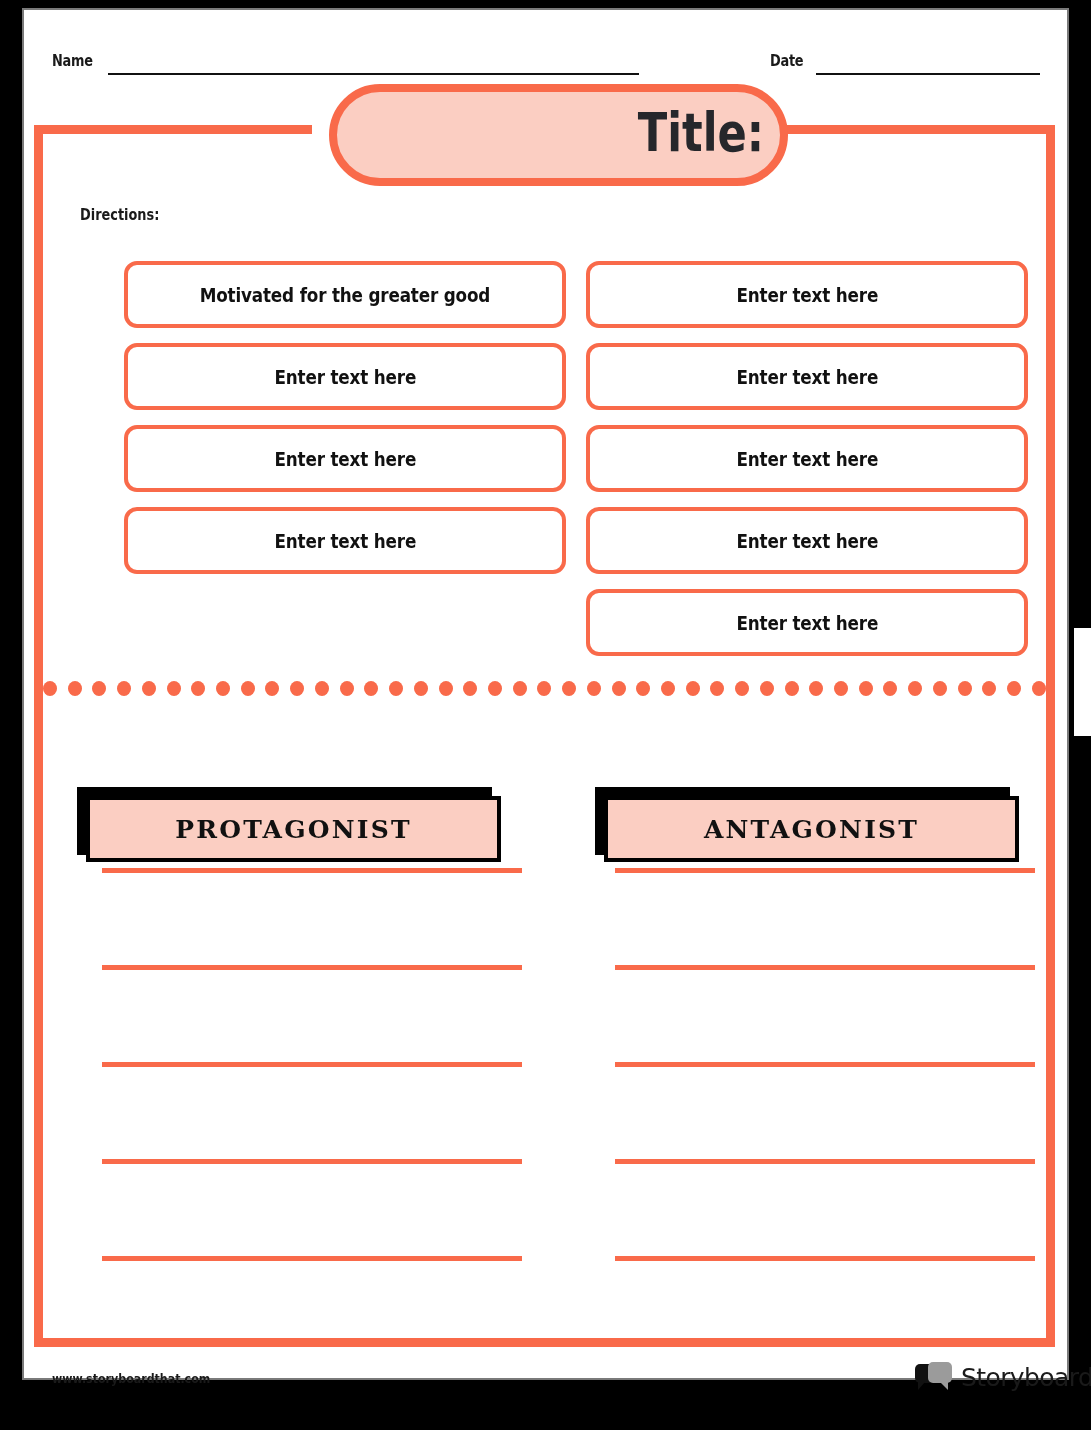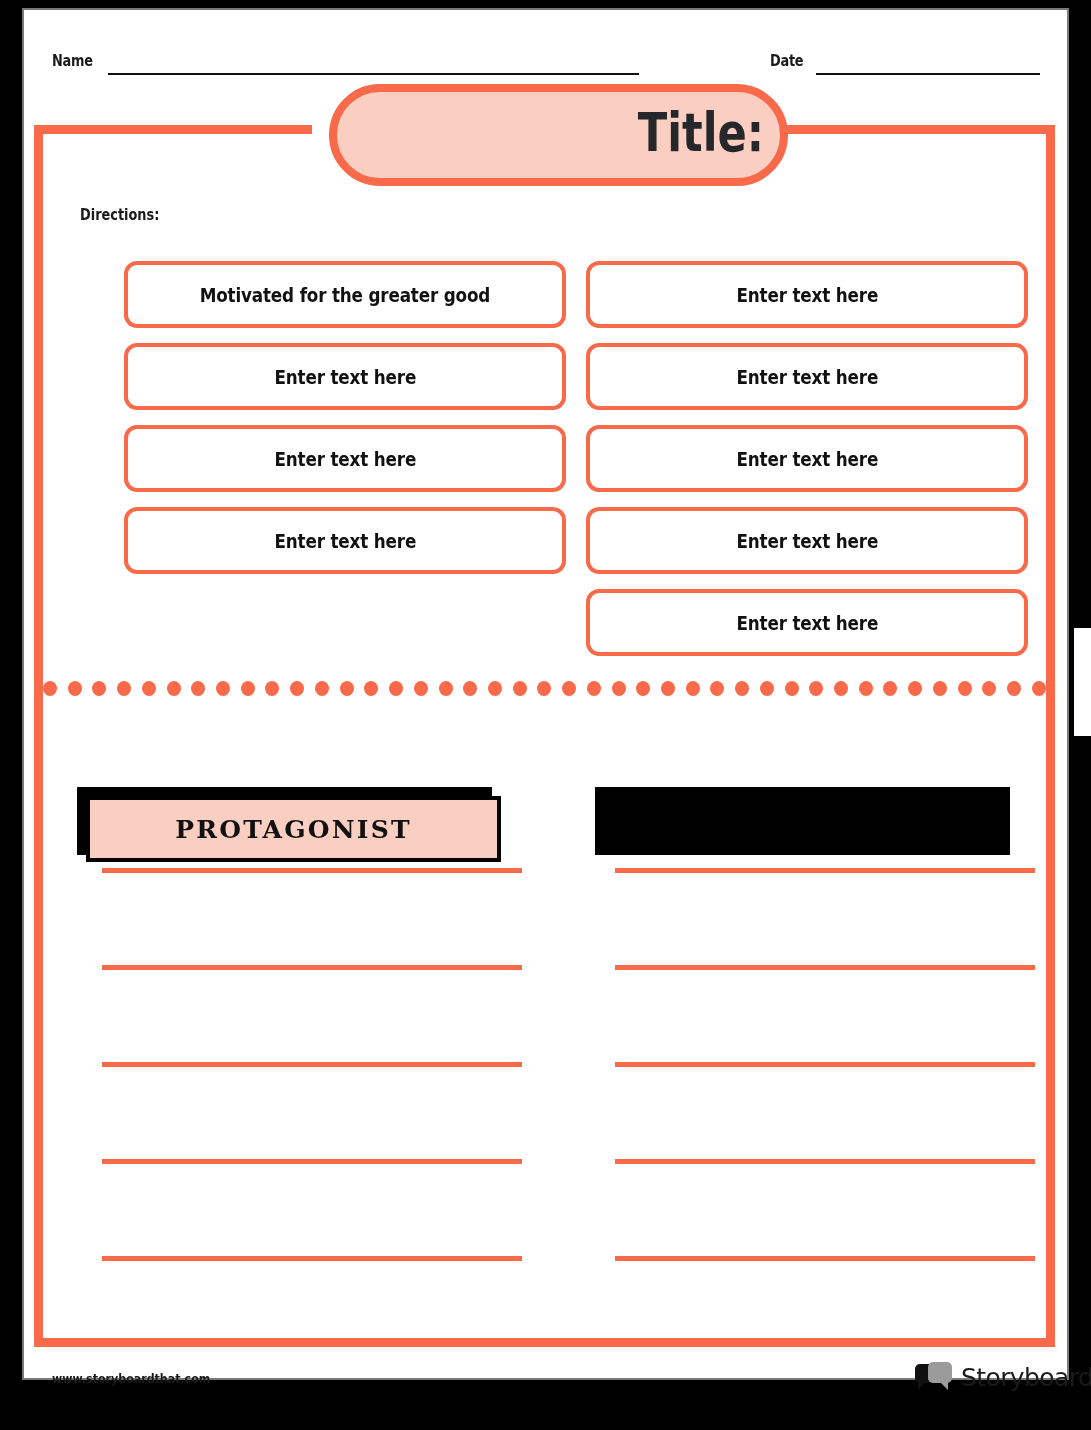--- a/index.html
+++ b/index.html
@@ -391,20 +391,23 @@
 
 
     <div class="banner-wrap" id="banner-protagonist">
       <div class="banner-shadow"></div>
       <div class="banner-body">
         <span class="banner-text">PROTAGONIST</span>
       </div>
     </div>
     <div class="banner-wrap" id="banner-antagonist">
       <div class="banner-shadow"></div>
+      <div class="banner-body">
+        <span class="banner-text">ANTAGONIST</span>
+      </div>
     </div>
 
     <div class="lines-col" id="lines-left">
         <div class="write-line"></div>
         <div class="write-line"></div>
         <div class="write-line"></div>
         <div class="write-line"></div>
         <div class="write-line"></div>
       </div>
     <div class="lines-col" id="lines-right">

